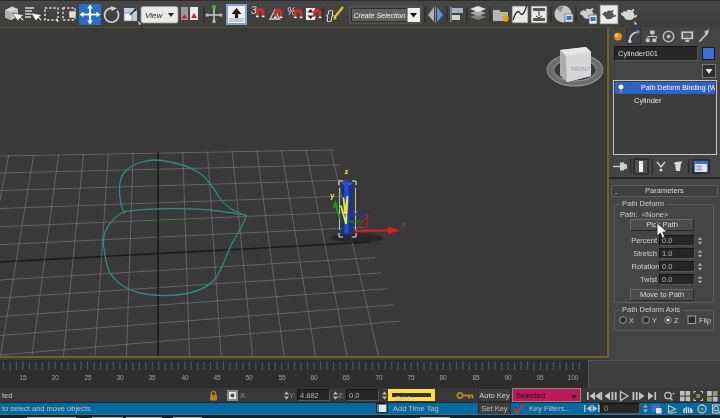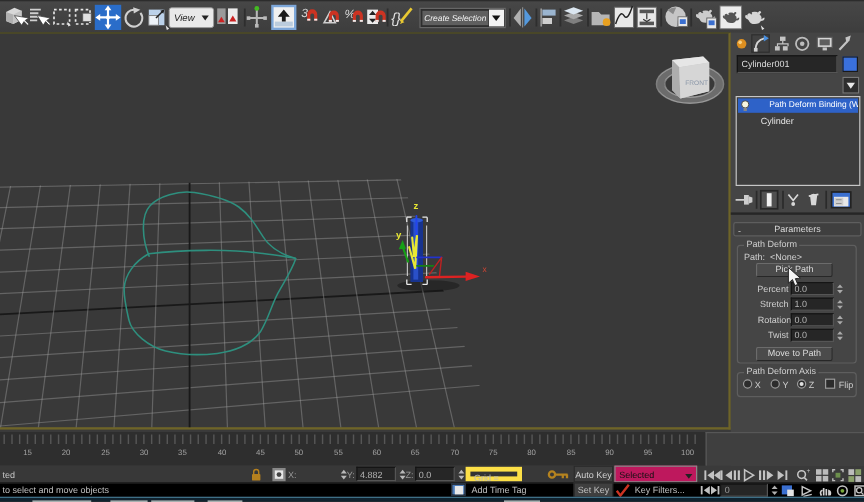--- a/index.html
+++ b/index.html
@@ -514,21 +514,21 @@
         </g>
     <g>
           <rect x="127" y="3" width="4.8" height="4.8" fill="#bcbcbc"></rect>
           <rect x="132.8" y="3" width="4.8" height="4.8" fill="#8aa06a"></rect>
           <rect x="127" y="8.8" width="4.8" height="4.8" fill="#8aa06a"></rect>
           <rect x="132.8" y="8.8" width="4.8" height="4.8" fill="#bcbcbc"></rect>
         </g>
   </g>
 </svg>
 
-<div class="abs" style="left:0;top:402px;width:720px;height:12px;background:#000000;border-top:1px solid #272727;color:#c0c0c0;font-size:7.5px;">
+<div class="abs" style="left:0;top:402px;width:720px;height:12px;background:#0369a1;border-top:1px solid #272727;color:#c0c0c0;font-size:7.5px;">
   <div class="abs" style="left:2px;top:1px;">to select and move objects</div>
   <div class="abs" style="left:376px;top:0px;width:12px;height:10px;background:#4a7ab8;border:1px solid #222;">
         <div style="position:absolute;left:2px;top:1px;width:7px;height:7px;background:#e8e8e8;"></div>
       </div>
   <div class="abs" style="left:393px;top:1px;">Add Time Tag</div>
   <div class="abs" style="left:478px;top:-1px;width:33px;height:13px;background:#3f3f3f;border:1px solid #2a2a2a;text-align:center;line-height:12px;">Set Key</div>
   <svg class="abs" width="16" height="12" style="left:512px;top:0;">
         <path d="M2 6 l3 4 7-9" stroke="#cc3322" stroke-width="2" fill="none"></path>
       </svg>
   <div class="abs" style="left:529px;top:1px;">Key Filters...</div>

